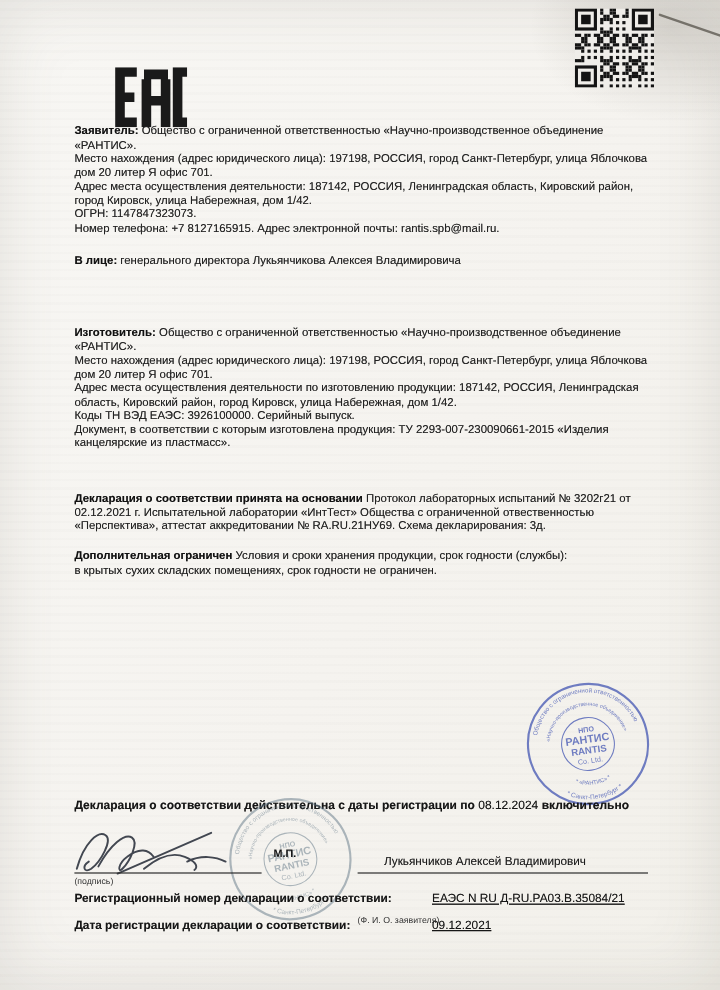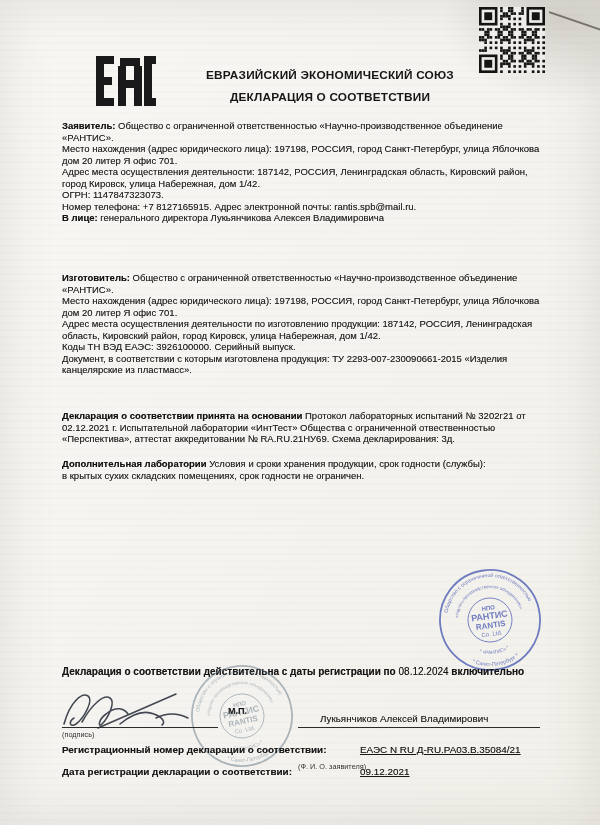--- a/index.html
+++ b/index.html
@@ -277,26 +277,22 @@
   </svg>
 
   <svg class="eac" width="64" height="50" viewBox="0 0 64 50">
     <g fill="none" stroke="#1a1a1a" stroke-width="8">
       <path d="M8,4 H22 M8,25 H20 M8,46 H22 M8,0 V50"></path>
       <path d="M30,50 V10 M46,50 V10 M28,6 H48 M30,28 H46" stroke-width="8"></path>
       <path d="M56,4 H64 M56,46 H64 M56,0 V50"></path>
     </g>
   </svg>
 
-  <div class="title">
-    <div class="t1">ЕВРАЗИЙСКИЙ ЭКОНОМИЧЕСКИЙ СОЮЗ</div>
-    <div class="t2">ДЕКЛАРАЦИЯ О СООТВЕТСТВИИ</div>
-  </div>
-
-  <div class="para" style="top:120px"><b>Заявитель:</b><span> Общество с ограниченной ответственностью «Научно-производственное объединение
+
+  <div class="para" style="top:104px"><b>Заявитель:</b><span> Общество с ограниченной ответственностью «Научно-производственное объединение
 «РАНТИС».
 Место нахождения (адрес юридического лица): 197198, РОССИЯ, город Санкт-Петербург, улица Яблочкова
 дом 20 литер Я офис 701.
 Адрес места осуществления деятельности: 187142, РОССИЯ, Ленинградская область, Кировский район,
 город Кировск, улица Набережная, дом 1/42.
 ОГРН: 1147847323073.
 Номер телефона: +7 8127165915. Адрес электронной почты: rantis.spb@mail.ru.</span></div>
 
   <div class="para" style="top:212px"><b>В лице:</b><span> генерального директора Лукьянчикова Алексея Владимировича</span></div>
 
@@ -309,21 +305,21 @@
 область, Кировский район, город Кировск, улица Набережная, дом 1/42.
 Коды ТН ВЭД ЕАЭС: 3926100000. Серийный выпуск.
 Документ, в соответствии с которым изготовлена продукция: ТУ 2293-007-230090661-2015 «Изделия
 канцелярские из пластмасс».</span></div>
 
 
   <div class="para" style="top:410px"><b>Декларация о соответствии принята на основании</b><span> Протокол лабораторных испытаний № 3202г21 от
 02.12.2021 г. Испытательной лаборатории «ИнтТест» Общества с ограниченной отвественностью
 «Перспектива», аттестат аккредитовании № RA.RU.21НУ69. Схема декларирования: 3д.</span></div>
 
-  <div class="para" style="top:458px"><b>Дополнительная лаборатории</b><span> Условия и сроки хранения продукции, срок годности (службы):
+  <div class="para" style="top:458px"><b>Дополнительная ограничен</b><span> Условия и сроки хранения продукции, срок годности (службы):
 в крытых сухих складских помещениях, срок годности не ограничен.</span></div>
 
   <svg class="stamp stamp-big" width="108" height="108" viewBox="-54 -54 108 108">
     <defs>
       <path id="b-ot" d="M -43 0 A 43 43 0 0 1 43 0"></path>
       <path id="b-ob" d="M -46 0 A 46 46 0 0 0 46 0"></path>
       <path id="b-it" d="M -32 0 A 32 32 0 0 1 32 0"></path>
       <path id="b-ib" d="M -34 0 A 34 34 0 0 0 34 0"></path>
     </defs>
     <circle cx="0" cy="0" r="50" fill="none" stroke="currentColor" stroke-width="1.8"></circle>

